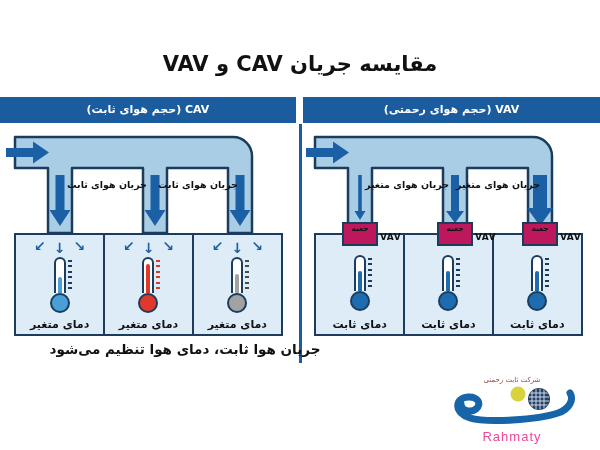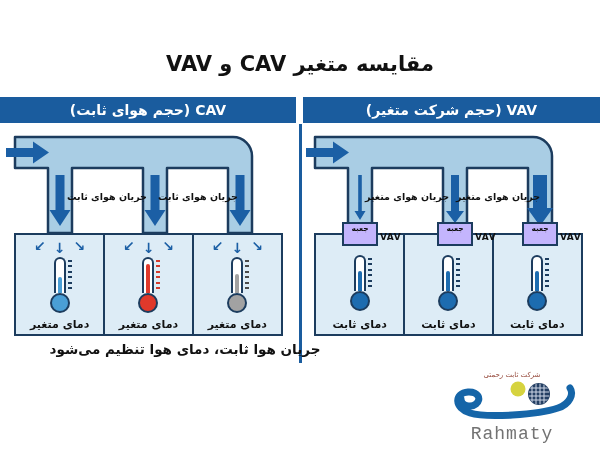--- a/index.html
+++ b/index.html
@@ -11,32 +11,32 @@
   }
   
   .title{
     position:absolute;top:52px;left:0;width:100%;
     text-align:center;font-size:21px;font-weight:bold;color:#111;
     direction:rtl;
   }
   
   .headers{position:absolute;top:97px;left:0;width:600px;height:26px;display:flex;}
   .hbar{
-    background:#1a5c9e;color:#fff;font-weight:bold;font-size:14px;
+    background:#1a5c9e;color:#fff;font-weight:bold;font-size:11px;
     line-height:26px;text-align:center;direction:rtl;
   }
   .hbar.left{width:296px;}
   .hbar.right{width:297px;margin-left:7px;}
   
   .panel{position:absolute;top:123px;width:300px;height:213px;}
   .panel.cav{left:0;}
   .panel.vav{left:300px;}
   .duct-svg{position:absolute;top:0;left:0;}
   .dlabel{
-    position:absolute;top:68px;transform:translateX(-50%);
+    position:absolute;top:56px;transform:translateX(-50%);
     font-size:9.5px;font-weight:bold;color:#111;white-space:nowrap;direction:rtl;
   }
   .dl1{left:107px;}
   .dl2{left:198px;}
   
   .rooms{position:absolute;left:14px;top:110px;width:269px;height:103px;display:flex;}
   .room{
     position:relative;flex:1;background:#ddecf6;border:2.5px solid #1c3c5e;
     display:flex;flex-direction:column;align-items:center;box-sizing:border-box;
   }
@@ -64,50 +64,50 @@
     position:absolute;left:50%;transform:translateX(-50%);bottom:0;
     width:20px;height:20px;border:2px solid #1c3c5e;border-radius:50%;
     z-index:1;box-sizing:border-box;
   }
   .ticks{
     position:absolute;left:50%;margin-left:8px;top:3px;width:4px;height:30px;
     background:repeating-linear-gradient(to bottom,currentColor 0 2px,transparent 2px 5.5px);
   }
   
   .vavbox{
-    position:absolute;top:99px;width:36px;background:#c4b5fd;border:2px solid #1c3c5e;
+    position:absolute;top:99px;width:36px;background:#be185d;border:2px solid #1c3c5e;
     z-index:5;text-align:center;line-height:1.1;padding:1px 0;box-sizing:border-box;
   }
   .vavbox .vb1{font-size:7.5px;font-weight:bold;color:#111;direction:rtl;}
   .vavbox .vb2{font-size:9px;font-weight:bold;color:#111;letter-spacing:.5px;padding-left:36px;}
   .vb-pos1{left:42px;} .vb-pos2{left:137px;} .vb-pos3{left:222px;}
   
   .divider{position:absolute;left:299px;top:124px;width:2.5px;height:239px;background:#1a5c9e;}
   
   .captions{position:absolute;top:341px;left:0;width:600px;display:flex;margin-left:35px;}
   .caption{
     width:300px;text-align:center;font-size:13.5px;font-weight:bold;color:#111;direction:rtl;
   }
   
   .logo{position:absolute;right:8px;bottom:6px;width:160px;text-align:center;}
   .logo-company{font-size:7px;color:#95483a;direction:rtl;margin-bottom:1px;}
   .logo-brand{
-    font-family:Liberation Mono, monospace;font-size:18px;color:#737373;
+    font-family:Liberation Sans, sans-serif;font-size:13px;color:#ec4899;
     letter-spacing:1px;margin-top:-2px;
   }
   .logo-tagline{font-size:7px;color:#3d5a6e;direction:rtl;margin-top:1px;letter-spacing:.5px;}
 </style>
 </head>
 <body>
 
-<div class="title">مقایسه متغیر CAV و VAV</div>
+<div class="title">مقایسه جریان CAV و VAV</div>
 
 <div class="headers">
   <div class="hbar left">CAV (حجم هوای ثابت)</div>
-  <div class="hbar right">VAV (حجم شرکت متغیر)</div>
+  <div class="hbar right">VAV (حجم هوای رحمتی)</div>
 </div>
 
 <div class="panel cav">
   <svg class="duct-svg" width="300" height="110" viewBox="0 0 300 110">
     <path d="M15,14 H233 A19,19 0 0 1 252,33 V110 H228 V45 H167 V110 H143 V45 H72 V110 H48 V45 H15 Z" fill="#a9cde4" stroke="#1c3c5e" stroke-width="2.5" stroke-linejoin="round"></path>
     <path d="M6,25 H33 V18.5 L49,29.5 L33,40.5 V34 H6 Z" fill="#1b5fa5"></path>
     <path d="M55.5,52 V87 H49.5 L60,103 L70.5,87 H64.5 V52 Z" fill="#1b5fa5"></path>
     <path d="M150.5,52 V87 H144.5 L155,103 L165.5,87 H159.5 V52 Z" fill="#1b5fa5"></path>
     <path d="M235.5,52 V87 H229.5 L240,103 L250.5,87 H244.5 V52 Z" fill="#1b5fa5"></path>
   </svg>

